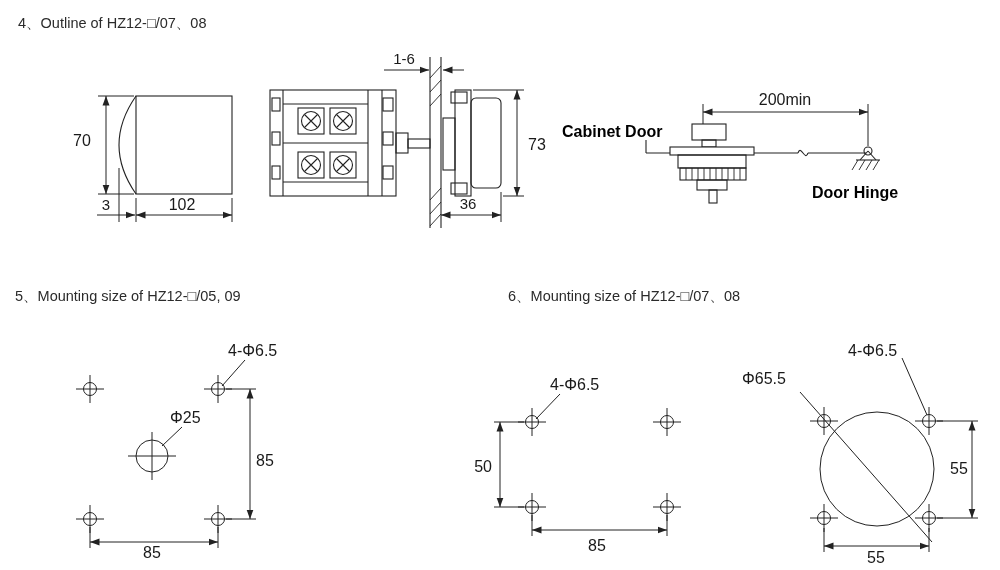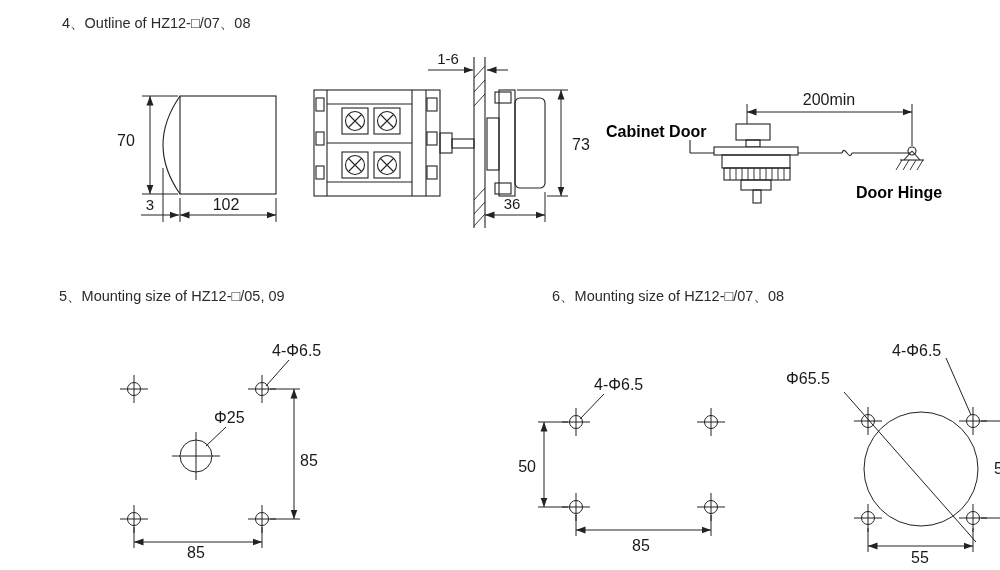--- a/index.html
+++ b/index.html
@@ -1,19 +1,19 @@
 <!DOCTYPE html>
 <html><head>
 <meta charset="utf-8">
 <style>
   * { margin:0; padding:0; box-sizing:border-box; }
   html,body { background:#fff; }
   .page {
     position:relative; width:1000px; height:570px; background:#ffffff;
-    font-family:"Liberation Sans", sans-serif; overflow:hidden;padding-left:44px;
+    font-family:"Liberation Sans", sans-serif; overflow:hidden;
   }
   svg { display:block; }
   svg text { stroke:none; fill:#1a1a1a; font-family:"Liberation Sans", sans-serif; }
   .t14 { font-size:14.5px; fill:#2b2b2b; }
   .t15 { font-size:15px; }
   .t16 { font-size:16px; }
   .lbl { font-size:16px; font-weight:700; fill:#000; }
 </style>
 </head>
 <body>

